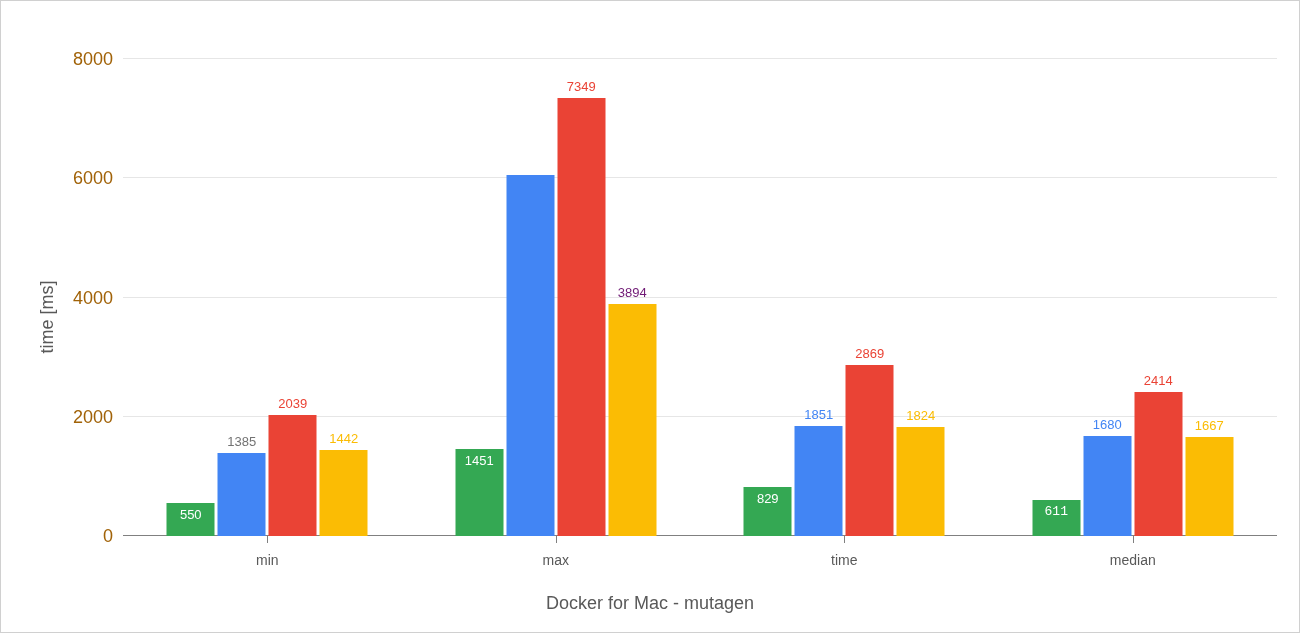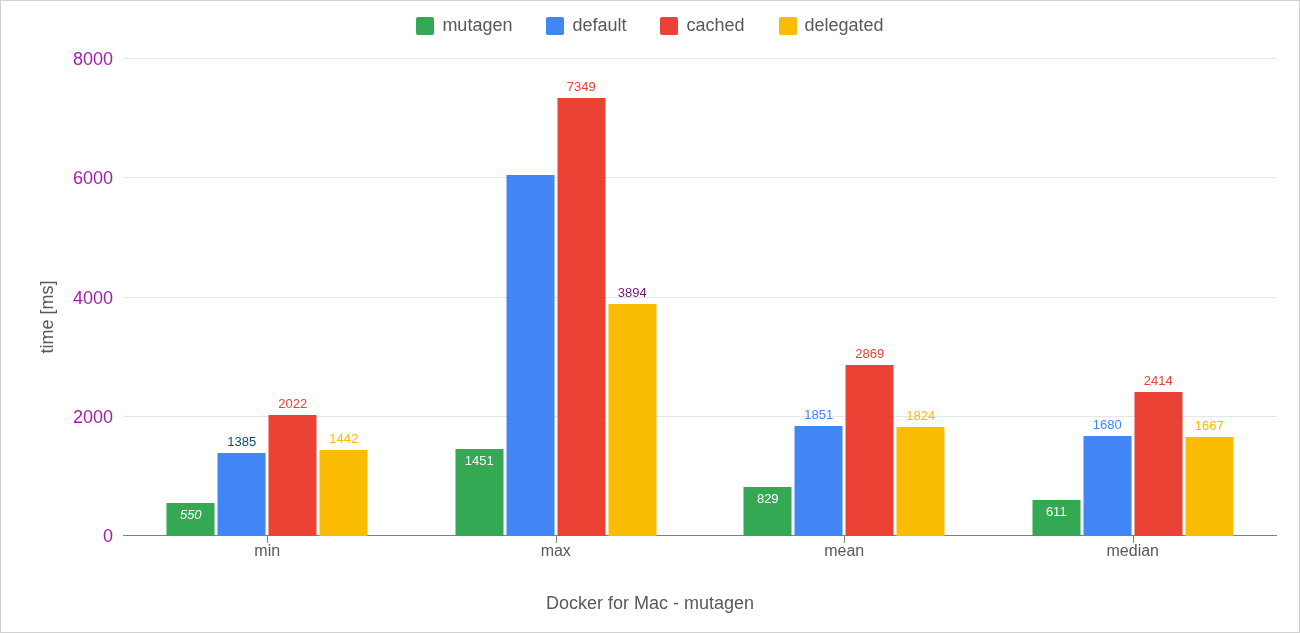--- a/index.html
+++ b/index.html
@@ -78,21 +78,21 @@
   .axis-line {
     background: #808080;
   }
   .ytick {
     position: absolute;
     right: 100%;
     width: 60px;
     text-align: right;
     padding-right: 10px;
     font-size: 18px;
-    color: #a21caf;
+    color: #a16207;
     transform: translateY(-50%);
   }
   .groups {
     position: absolute;
     left: 0; right: 0; top: 0; bottom: 0;
     display: flex;
   }
   .group {
     flex: 1 0 0;
     position: relative;
@@ -127,56 +127,38 @@
     bottom: auto;
     top: 4px;
     color: #fff !important;
     margin-bottom: 0;
   }
   .xtick {
     position: absolute;
     top: 100%;
     left: 0; right: 0;
     text-align: center;
-    padding-top: 6px;
-    font-size: 16px;
+    padding-top: 16px;
+    font-size: 14px;
     color: #595959;
   }
   .xtick-mark {
     position: absolute;
     top: 0;
     left: 50%;
     width: 1px;
     height: 7px;
     background: #808080;
   }
 </style>
 </head>
 <body>
 
 <div class="frame">
 
-  <div class="legend">
-      <div class="legend-item">
-        <span class="swatch" style="background: rgb(52, 168, 83);"></span>
-        <span>mutagen</span>
-      </div>
-      <div class="legend-item">
-        <span class="swatch" style="background: rgb(66, 133, 244);"></span>
-        <span>default</span>
-      </div>
-      <div class="legend-item">
-        <span class="swatch" style="background: rgb(234, 67, 53);"></span>
-        <span>cached</span>
-      </div>
-      <div class="legend-item">
-        <span class="swatch" style="background: rgb(251, 188, 4);"></span>
-        <span>delegated</span>
-      </div>
-    </div>
 
   <div class="ylabel">time [ms]</div>
 
   <div class="plot">
     <div class="gridlines">
         <div class="gridline axis-line" style="bottom: 0%;"></div>
         <div class="ytick" style="bottom: 0%; transform: translateY(50%);">0</div>
         <div class="gridline" style="bottom: 25%;"></div>
         <div class="ytick" style="bottom: 25%; transform: translateY(50%);">2000</div>
         <div class="gridline" style="bottom: 50%;"></div>
@@ -184,29 +166,29 @@
         <div class="gridline" style="bottom: 75%;"></div>
         <div class="ytick" style="bottom: 75%; transform: translateY(50%);">6000</div>
         <div class="gridline" style="bottom: 100%;"></div>
         <div class="ytick" style="bottom: 100%; transform: translateY(50%);">8000</div>
       </div>
     <div class="groups">
         <div class="group">
           <div class="cluster">
             <div class="bar-wrap">
               <div class="bar" style="height: 32.7938px; background: rgb(52, 168, 83);"></div>
-              <div class="bar-label inside" style="color: rgb(52, 168, 83); font-style: italic;">550</div>
+              <div class="bar-label inside" style="color: rgb(52, 168, 83);">550</div>
             </div>
             <div class="bar-wrap">
               <div class="bar" style="height: 82.5806px; background: rgb(66, 133, 244);"></div>
-              <div class="bar-label" style="color: #0c4a6e;">1385</div>
+              <div class="bar-label" style="color: #737373;">1385</div>
             </div>
             <div class="bar-wrap">
               <div class="bar" style="height: 121.039px; background: rgb(234, 67, 53);"></div>
-              <div class="bar-label" style="color: rgb(234, 67, 53);">2022</div>
+              <div class="bar-label" style="color: rgb(234, 67, 53);">2039</div>
             </div>
             <div class="bar-wrap">
               <div class="bar" style="height: 85.9792px; background: rgb(251, 188, 4);"></div>
               <div class="bar-label" style="color: rgb(251, 188, 4);">1442</div>
             </div>
           </div>
           <div class="xtick"><div class="xtick-mark"></div><span>min</span></div>
         </div>
         <div class="group">
           <div class="cluster">
@@ -241,27 +223,27 @@
             </div>
             <div class="bar-wrap">
               <div class="bar" style="height: 171.064px; background: rgb(234, 67, 53);"></div>
               <div class="bar-label" style="color: rgb(234, 67, 53);">2869</div>
             </div>
             <div class="bar-wrap">
               <div class="bar" style="height: 108.756px; background: rgb(251, 188, 4);"></div>
               <div class="bar-label" style="color: rgb(251, 188, 4);">1824</div>
             </div>
           </div>
-          <div class="xtick"><div class="xtick-mark"></div><span>mean</span></div>
+          <div class="xtick"><div class="xtick-mark"></div><span>time</span></div>
         </div>
         <div class="group">
           <div class="cluster">
             <div class="bar-wrap">
               <div class="bar" style="height: 36.4309px; background: rgb(52, 168, 83);"></div>
-              <div class="bar-label inside" style="color: rgb(52, 168, 83);">611</div>
+              <div class="bar-label inside" style="color: rgb(52, 168, 83); font-family: Liberation Mono, monospace;">611</div>
             </div>
             <div class="bar-wrap">
               <div class="bar" style="height: 100.17px; background: rgb(66, 133, 244);"></div>
               <div class="bar-label" style="color: rgb(66, 133, 244);">1680</div>
             </div>
             <div class="bar-wrap">
               <div class="bar" style="height: 143.935px; background: rgb(234, 67, 53);"></div>
               <div class="bar-label" style="color: rgb(234, 67, 53);">2414</div>
             </div>
             <div class="bar-wrap">

